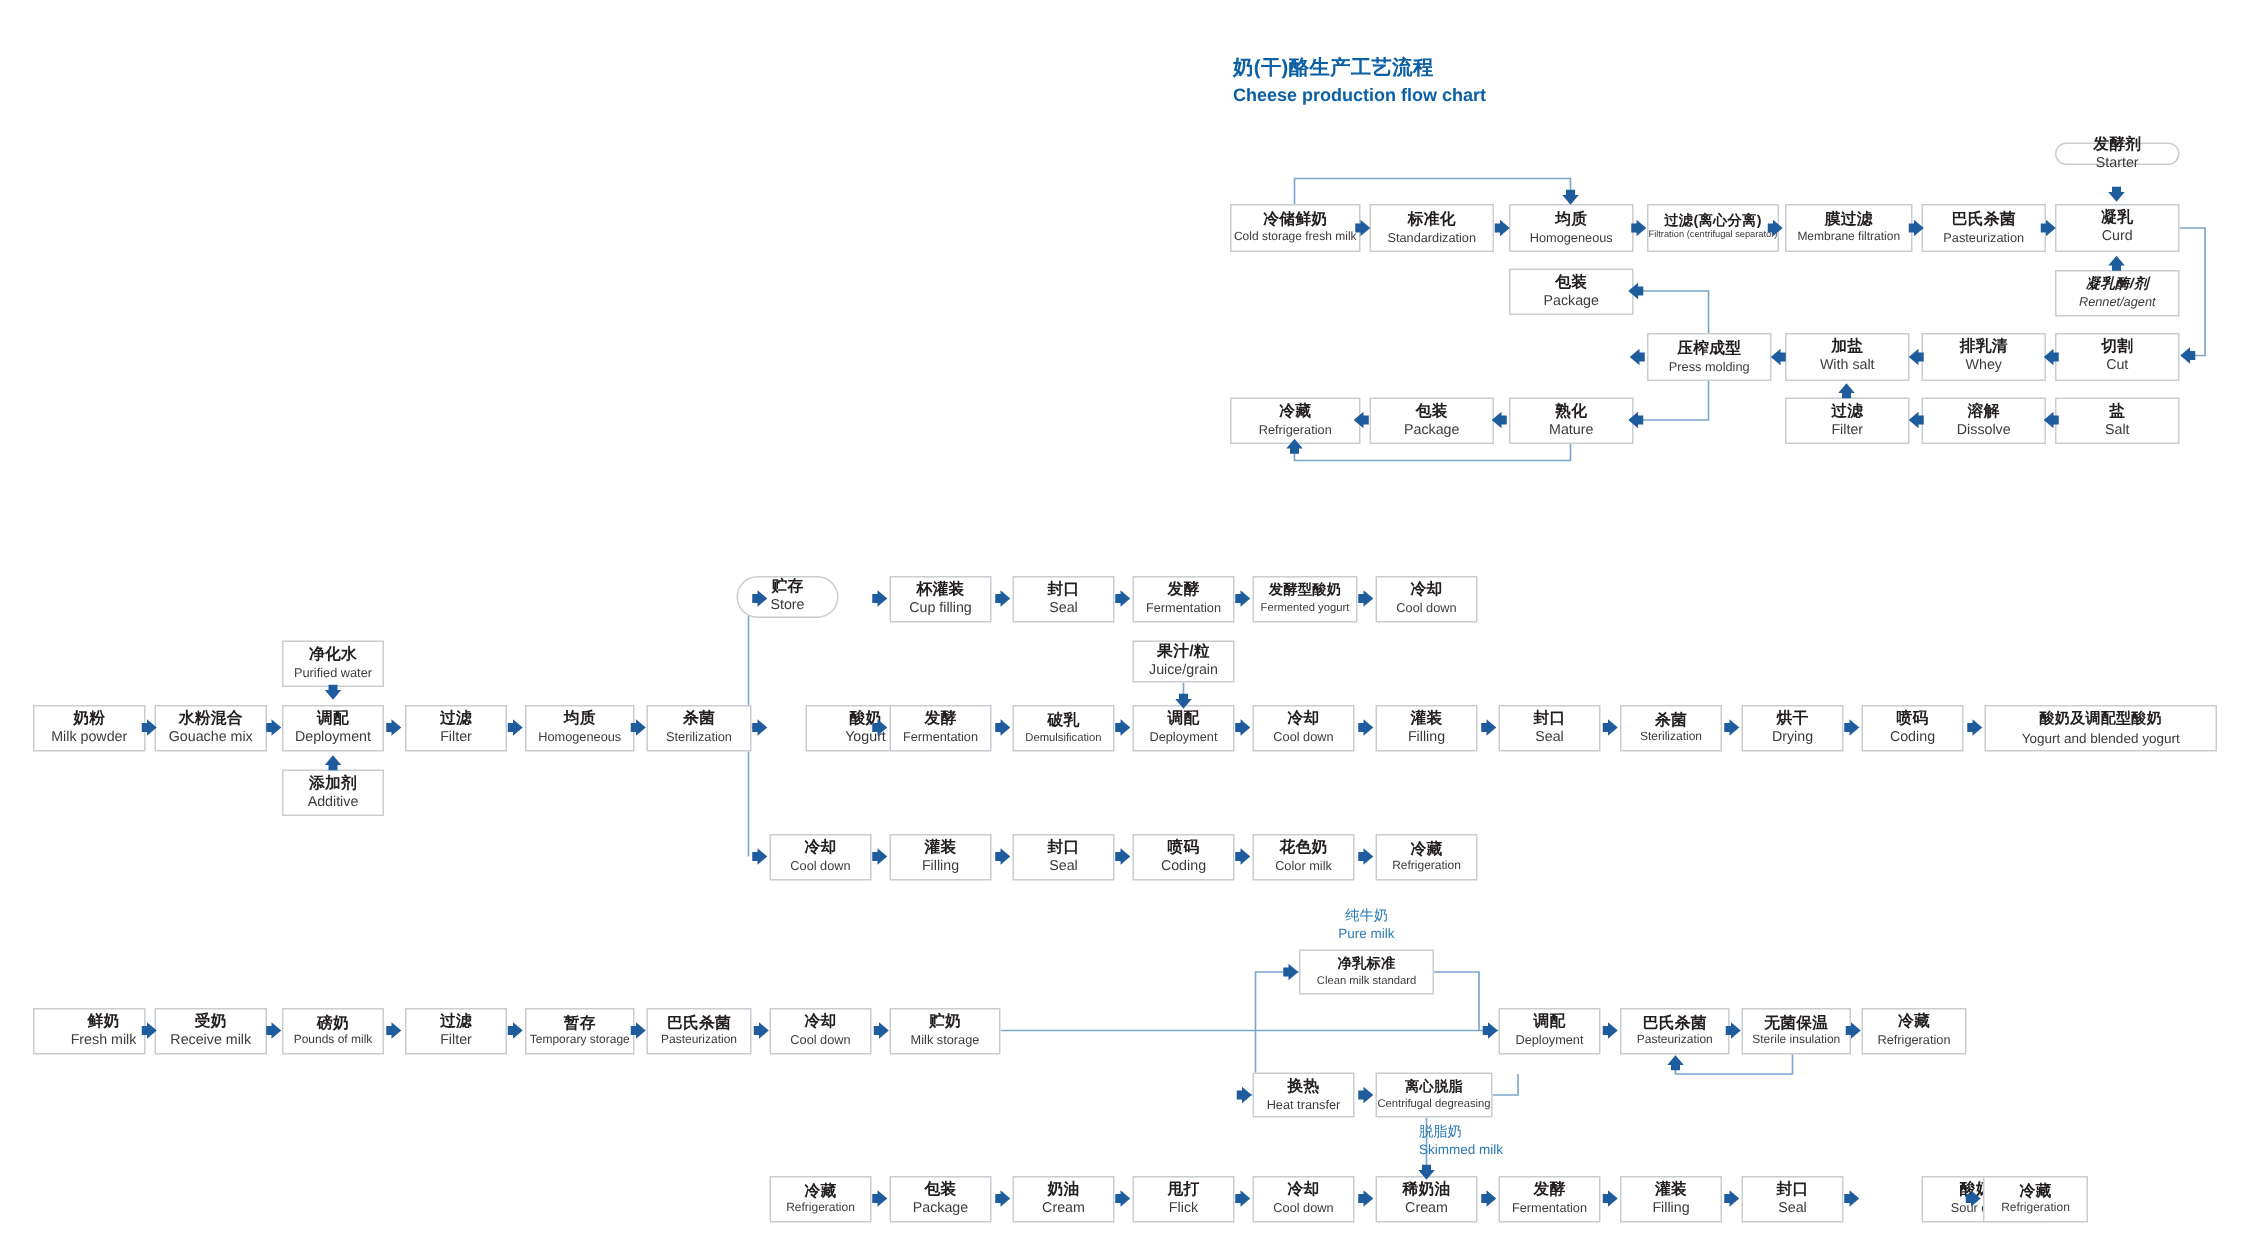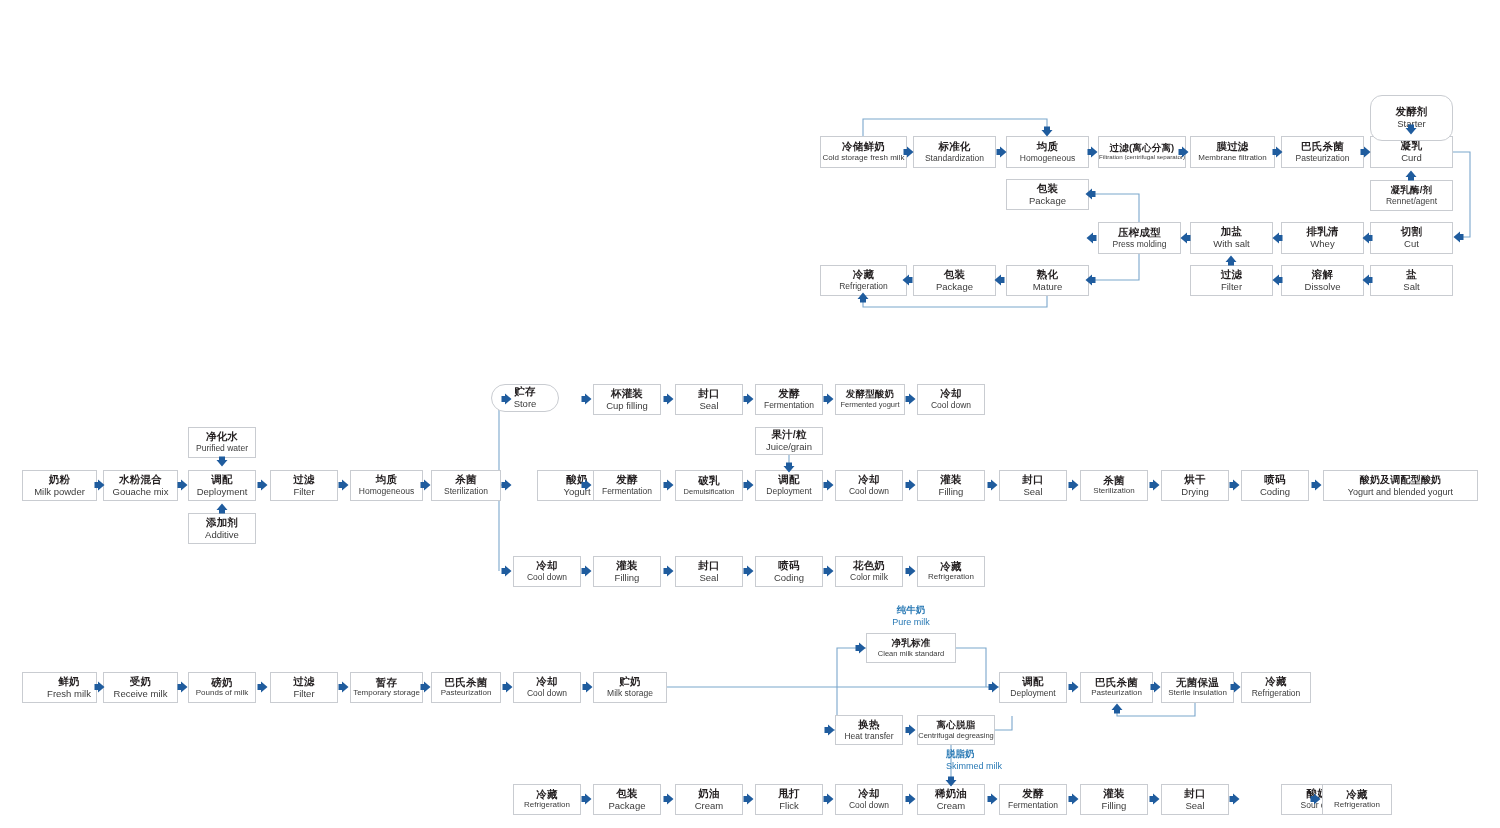--- a/index.html
+++ b/index.html
@@ -33,21 +33,21 @@
   .node.tight .cn{font-size:9.5px;}
   .node.tight .en{font-size:7.5px;}
   .node.wide .cn{font-size:10px;}
   .node.wide .en{font-size:9px;}
 
   .title{position:absolute;z-index:5;}
   .title .t-cn{font-size:13.5px;font-weight:700;color:#0b5fa5;letter-spacing:.3px;white-space:nowrap;}
   .title .t-en{font-size:12px;font-weight:700;color:#0b5fa5;margin-top:2px;white-space:nowrap;}
 
   .tag{position:absolute;z-index:5;text-align:center;color:#2a7ab5;}
-  .tag .tg-cn{font-size:9.5px;font-weight:700;white-space:nowrap;}
+  .tag .tg-cn{font-size:9.5px;font-weight:400;white-space:nowrap;}
   .tag .tg-en{font-size:9px;font-weight:400;white-space:nowrap;}
 </style>
 </head>
 <body>
 
 <div id="canvas">
 
   <svg class="wires" viewBox="0 0 1500 828">
     <g stroke="#7ba7cc" stroke-width="1.1" fill="none">
 
@@ -76,20 +76,24 @@
       <path d="M 956 648 L 986 648 L 986 687"></path>
 
       <path d="M 995 730 L 1012 730 L 1012 716"></path>
 
       <path d="M 1195 701 L 1195 716 L 1117 716 L 1117 708"></path>
 
       <path d="M 951 745 L 951 782"></path>
     </g>
   </svg>
 
+  <div class="title" style="left:822px;top:36px;">
+    <div class="t-cn">奶(干)酪生产工艺流程</div>
+    <div class="t-en">Cheese production flow chart</div>
+  </div>
 
   <div class="node" style="left:820px;top:136px;width:87px;height:32px;">
     <div class="cn">冷储鲜奶</div>
     <div class="en" style="font-size:8px;">Cold storage fresh milk</div>
   </div>
   <div class="node" style="left:913px;top:136px;width:83px;height:32px;text-align:right;">
     <div class="cn">标准化</div>
     <div class="en" style="font-size:8.5px;">Standardization</div>
   </div>
   <div class="node" style="left:1006px;top:136px;width:83px;height:32px;">
@@ -106,25 +110,25 @@
   </div>
   <div class="node" style="left:1281px;top:136px;width:83px;height:32px;">
     <div class="cn">巴氏杀菌</div>
     <div class="en" style="font-size:8.5px;">Pasteurization</div>
   </div>
   <div class="node" style="left:1370px;top:136px;width:83px;height:32px;">
     <div class="cn">凝乳</div>
     <div class="en">Curd</div>
   </div>
 
-  <div class="node" style="left:1370px;top:95px;width:83px;height:46px;border-radius:12px;">
+  <div class="node" style="left:1370px;top:95px;width:83px;height:15px;border-radius:12px;">
     <div class="cn">发酵剂</div>
     <div class="en">Starter</div>
   </div>
-  <div class="node" style="left:1370px;top:180px;width:83px;height:31px;">
+  <div class="node" style="left:1370px;top:180px;width:83px;height:31px;font-style:italic;">
     <div class="cn" style="font-size:9.5px;">凝乳酶/剂</div>
     <div class="en" style="font-size:8.5px;">Rennet/agent</div>
   </div>
 
   <div class="node" style="left:1006px;top:179px;width:83px;height:31px;">
     <div class="cn">包装</div>
     <div class="en">Package</div>
   </div>
 
   <div class="node" style="left:1098px;top:222px;width:83px;height:32px;">

